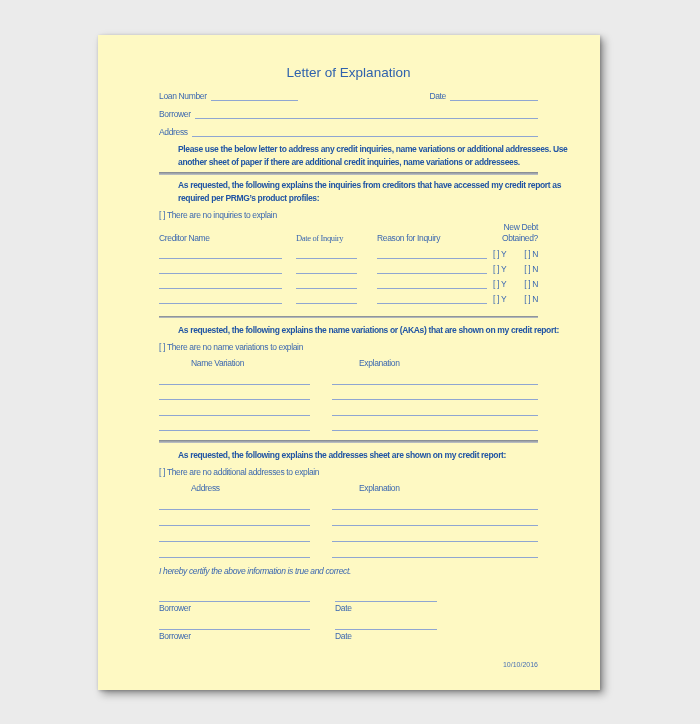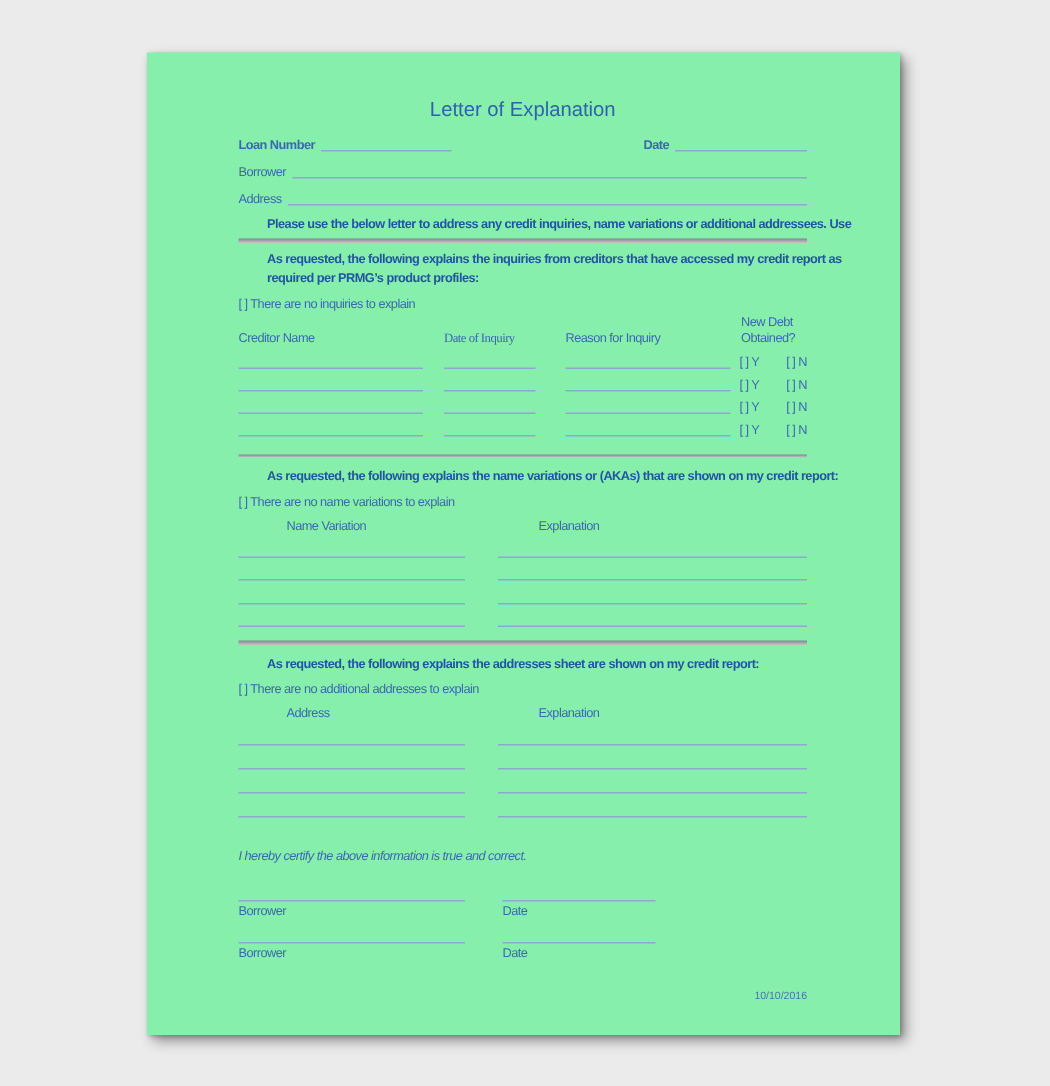--- a/index.html
+++ b/index.html
@@ -7,21 +7,21 @@
   body {
     width: 700px; height: 724px;
     background: #ebebeb;
     font-family: "Liberation Sans", "DejaVu Sans", sans-serif;
     color: #3c68b0;
     position: relative;
   }
   .paper {
     position: absolute; left: 98px; top: 35px;
     width: 502px; height: 655px;
-    background: #86efac;
+    background: #fef9c3;
     box-shadow: 4px 4px 8px rgba(0,0,0,0.38), 1px 1px 3px rgba(0,0,0,0.22);
     overflow: hidden;
   }
   .content {
     margin: 0 62px 0 61px;
     font-size: 8.5px;
     letter-spacing: -0.35px;
   }
   .nowrap { white-space: nowrap; }
   .title {
@@ -37,52 +37,52 @@
   .sec-head2 { margin-top: 4px; }
   .oneline-head { margin-top: 6px; }
   .hr {
     height: 2.5px;
     background: linear-gradient(to bottom, #7f858b, #c2c6ca);
     margin-top: 3px;
   }
   .hr2 { margin-top: 12px; }
   .hr3 { margin-top: 9px; }
   .field-row { display: flex; align-items: flex-end; margin-top: 7px; height: 11px; }
-  .row-loan { margin-top: 10px; font-weight: bold; }
+  .row-loan { margin-top: 10px; }
   .flabel { white-space: nowrap; }
   .fill-line {
     display: inline-block;
     border-bottom: 1.5px solid #8fa6d1;
     height: 9px;
   }
   .w87 { width: 87px; margin-left: 4px; }
   .w88 { width: 88px; margin-left: 4px; }
   .grow { flex: 1; margin-left: 4px; }
   .spacer { flex: 1; }
   .checkbox-line { margin-top: 5px; height: 10px; line-height: 10px; }
   
   .inq-header { display: flex; align-items: flex-end; margin-top: 2px; line-height: 11px; }
   .ih1 { width: 137px; }
   .ih2 { width: 81px; font-family: Liberation Serif, serif; }
   .ih3 { width: 117px; }
-  .ih4 { margin-left: auto; width: 44px; display: flex; flex-direction: column; }
+  .ih4 { margin-left: auto; width: 44px; display: flex; flex-direction: column; align-items: flex-end; }
   .inq-row { display: flex; align-items: flex-end; height: 15px; }
   .ic1 { width: 123px; }
   .ic2 { width: 61px; margin-left: 14px; }
   .ic3 { width: 110px; margin-left: 20px; }
   .yn { margin-left: auto; width: 45px; display: flex; justify-content: space-between; white-space: nowrap; }
   
   .two-header { display: flex; margin-top: 6px; line-height: 11px; }
   .tch1 { width: 200px; padding-left: 32px; }
   .two-row { display: flex; align-items: flex-end; height: 15.5px; }
   .addr .two-row { height: 16px; }
   .tc1 { width: 151px; }
   .tc2 { flex: 1; margin-left: 22px; }
   
-  .cert { margin-top: 20px; font-style: italic; height: 11px; line-height: 11px; }
+  .cert { margin-top: 8px; font-style: italic; height: 11px; line-height: 11px; }
   .sig-line-row { display: flex; align-items: flex-end; margin-top: 16px; height: 9px; }
   .sig-line-row.second { margin-top: 8px; }
   .signame { width: 151px; }
   .sigdate { width: 102px; margin-left: 25px; }
   .sig-label-row { display: flex; margin-top: 1px; height: 10px; line-height: 10px; }
   .slab1 { width: 176px; }
   .footer {
     position: absolute; right: 62px; top: 626px;
     font-size: 7px; letter-spacing: 0;
     color: #4a71b3;
@@ -109,20 +109,21 @@
       <span class="fill-line grow"></span>
     </div>
 
     <div class="field-row">
       <span class="flabel">Address</span>
       <span class="fill-line grow"></span>
     </div>
 
     <div class="para bold intro">
       <div class="nowrap">Please use the below letter to address any credit inquiries, name variations or additional addressees. Use</div>
+      <div class="nowrap">another sheet of paper if there are additional credit inquiries, name variations or addressees.</div>
     </div>
 
     <div class="hr"></div>
 
     <div class="para bold sec-head2">
       <div class="nowrap">As requested, the following explains the inquiries from creditors that have accessed my credit report as</div>
       <div class="nowrap">required per PRMG’s product profiles:</div>
     </div>
 
     <div class="checkbox-line">[ ] There are no inquiries to explain</div>

